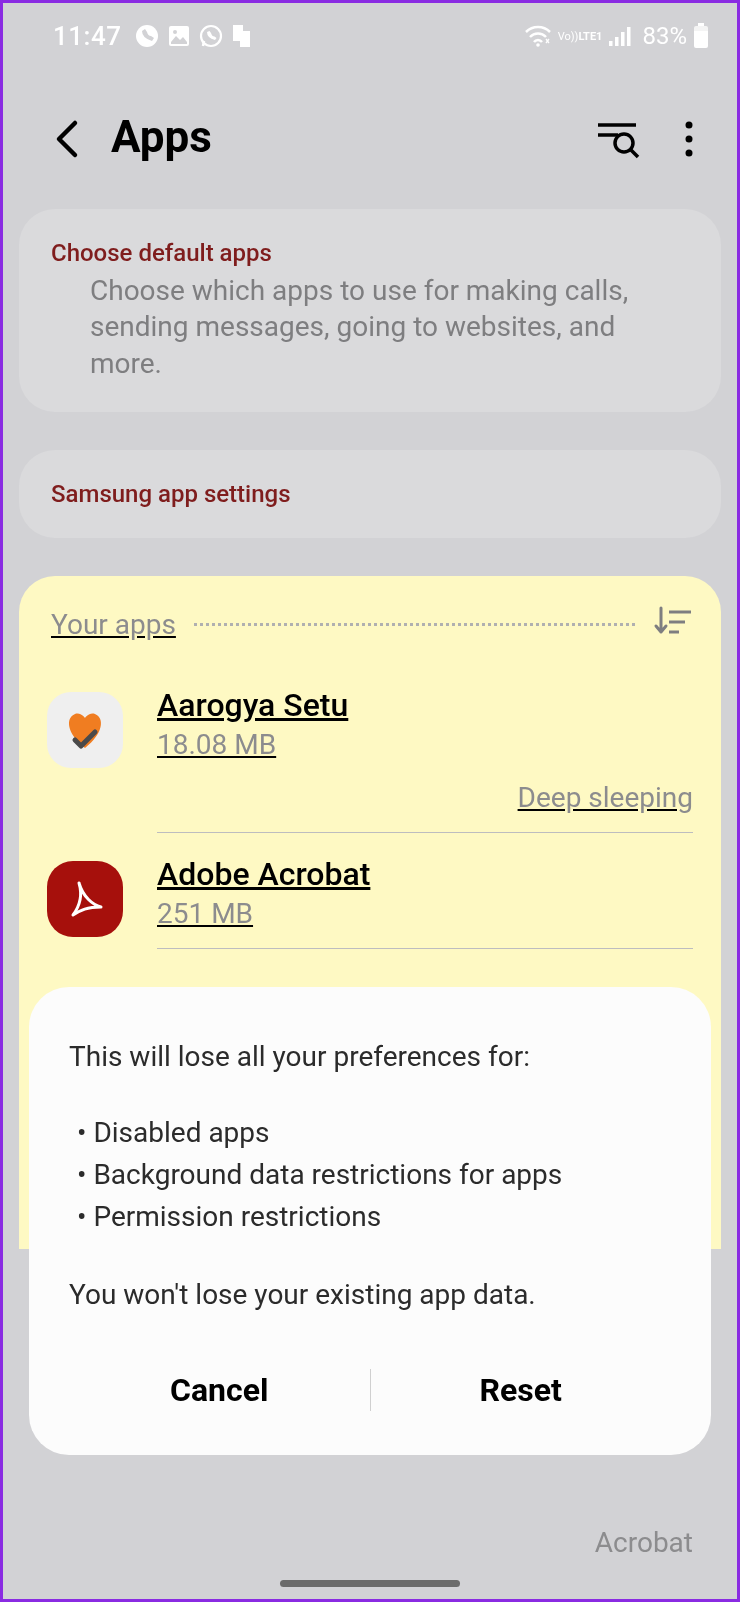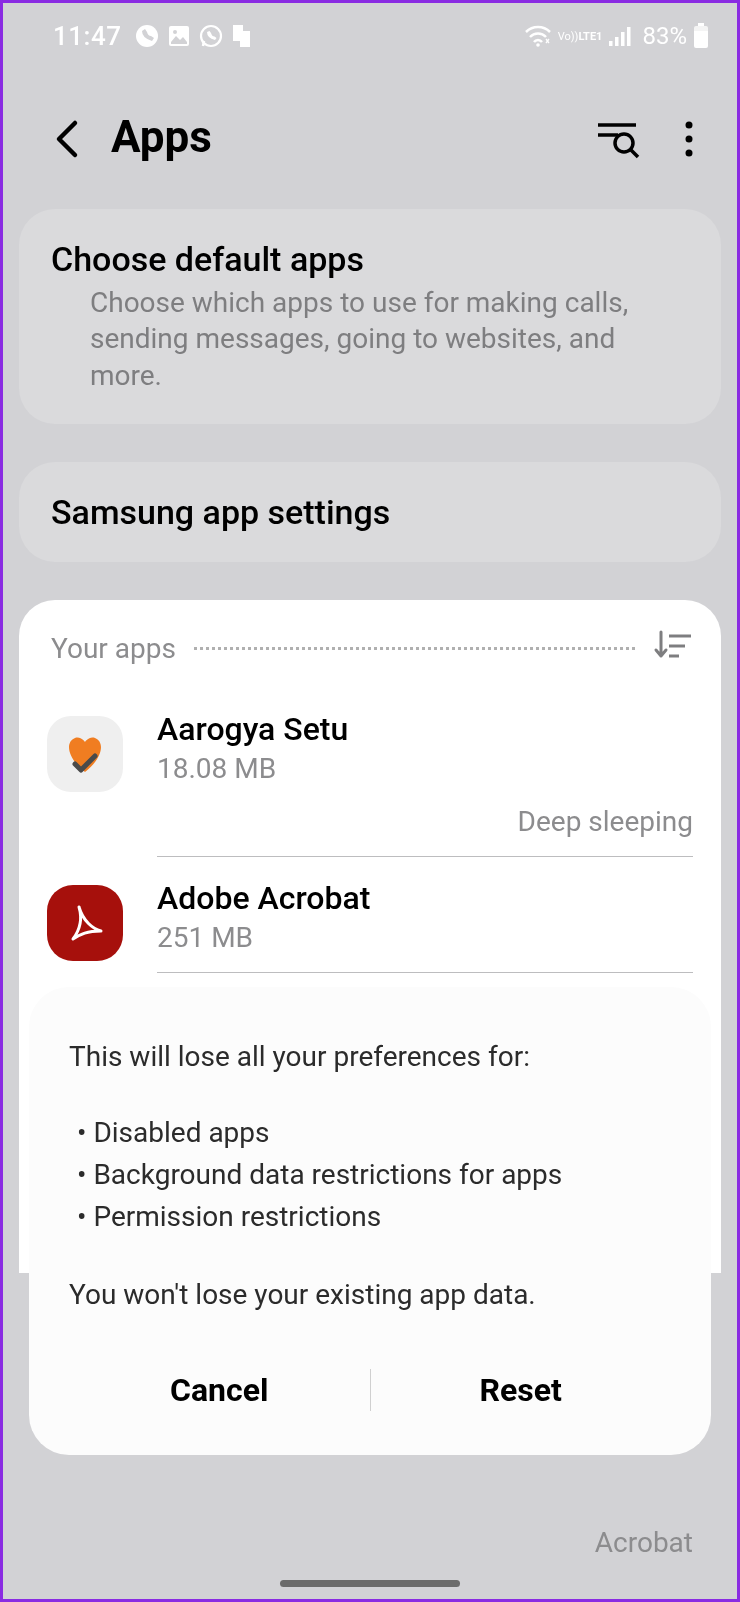--- a/index.html
+++ b/index.html
@@ -46,37 +46,38 @@
   }
 
   .card {
     background: #dadadc;
     border-radius: 36px;
     margin: 12px 16px;
     padding: 30px 32px;
   }
   .card + .card { margin-top: 38px; }
   .card .pri {
-    font-size: 34px;
-    color: #000000;
+    font-size: 24px;
+    color: #7f1d1d;
     font-weight: 500;
   }
   .card .sub {
     font-size: 28px;
     color: #7e7e80;
     margin-top: 6px;
     line-height: 1.3;
     margin-left: 39px;
   }
 
   .list-card {
-    background: #ffffff;
+    background: #fef9c3;
     border-radius: 36px 36px 0 0;
     margin: 38px 16px 0 16px;
     padding: 28px 0 300px 0;
+    text-decoration: underline;
   }
   .section-hdr {
     display: flex;
     align-items: center;
     padding: 0 28px 20px 32px;
   }
   .section-hdr .label {
     color: #8c8c8e;
     font-size: 28px;
   }

